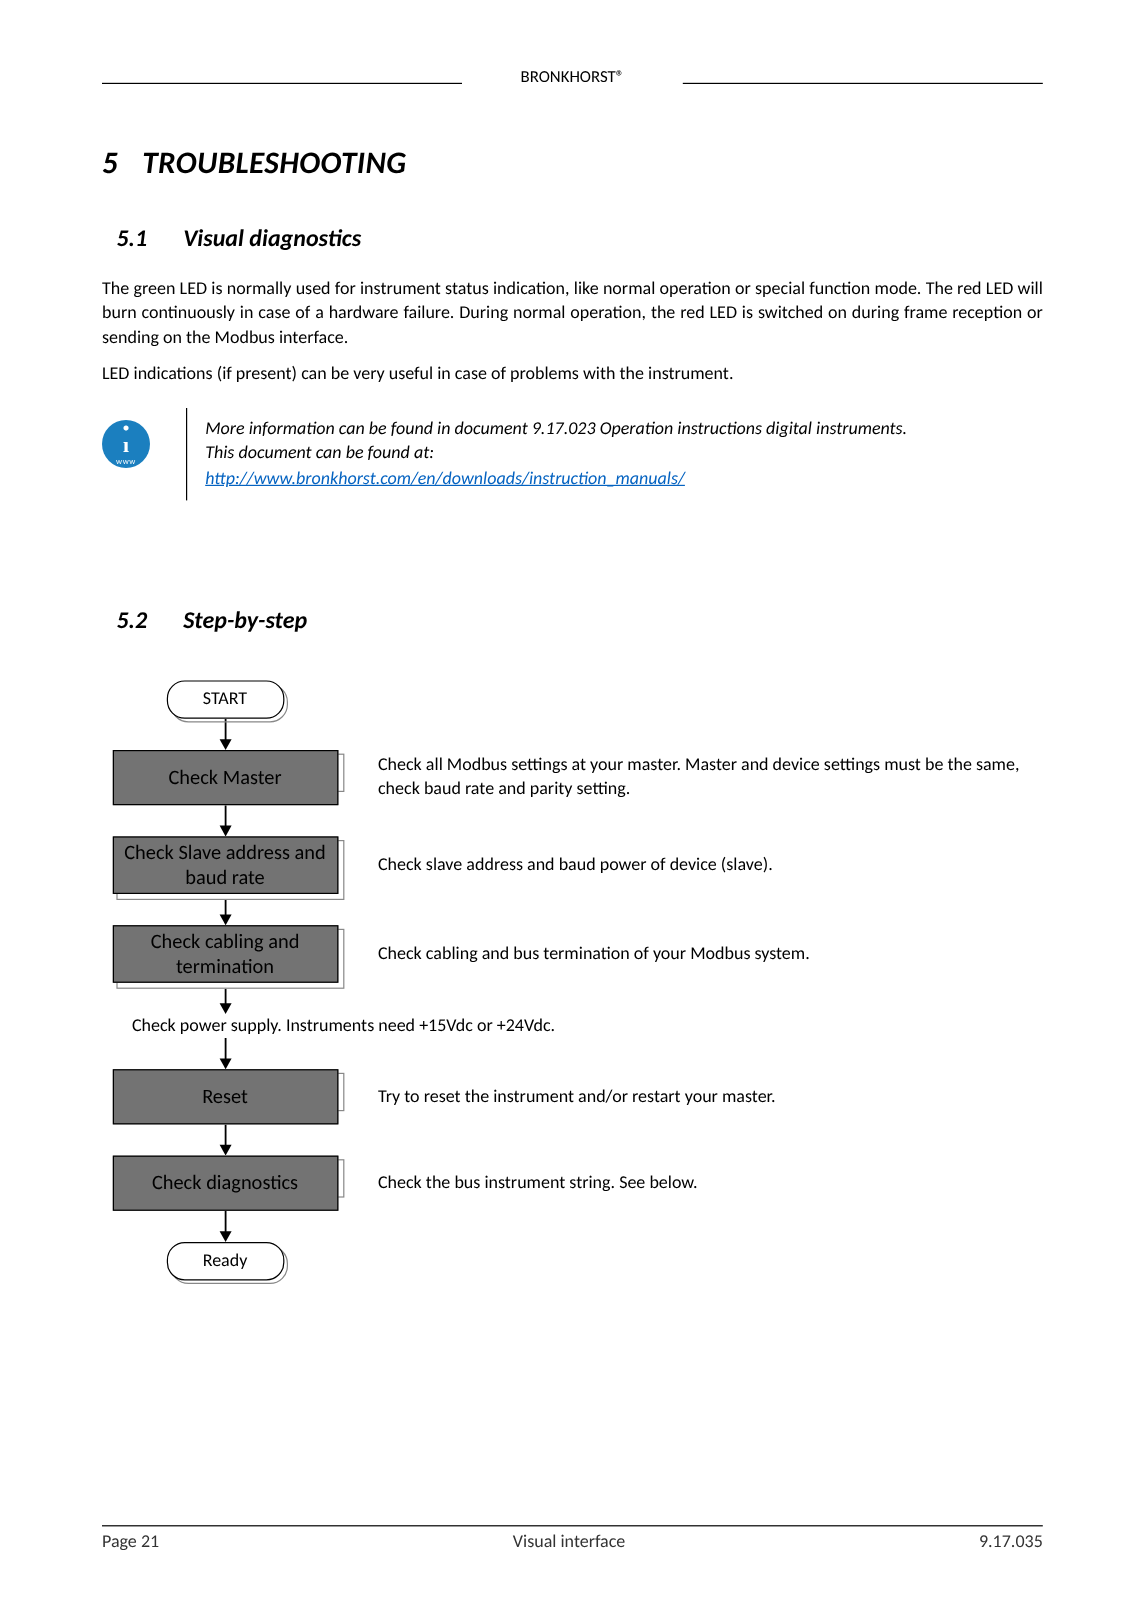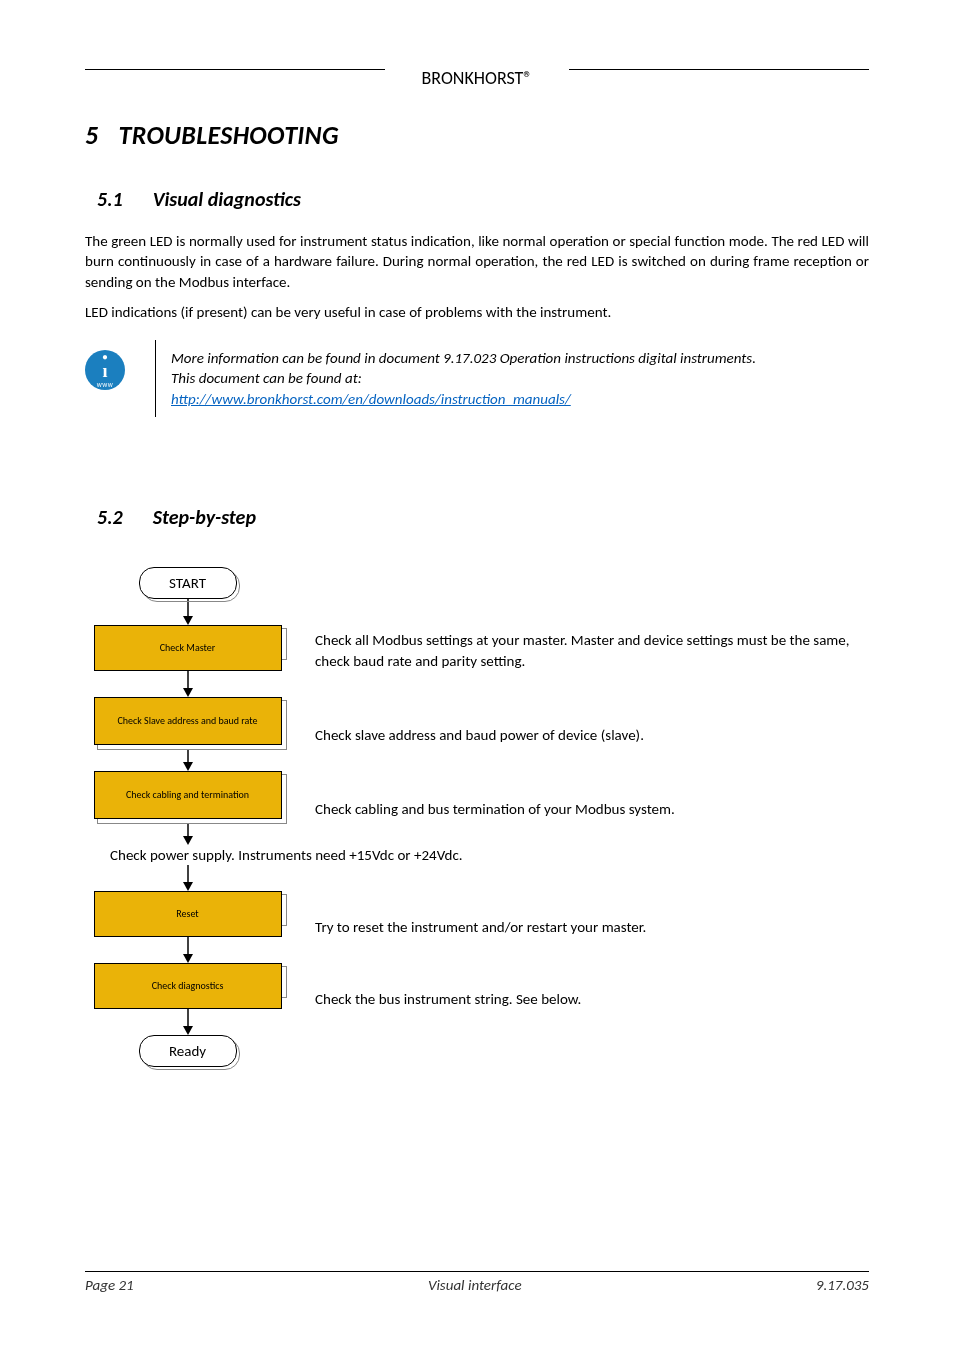--- a/index.html
+++ b/index.html
@@ -18,22 +18,22 @@
   }
   .header {
     position: relative;
     height: 22px;
     margin-bottom: 42px;
   }
   .header-text {
     position: absolute;
     left: 50%;
     transform: translateX(-50%);
-    top: 12px;
-    font-size: 18px;
+    top: 0;
+    font-size: 14px;
     color: #000;
   }
   .header-rule {
     position: absolute;
     top: 14px;
     border-top: 1px solid #000;
   }
   .header-rule.left { left: 0; width: 300px; }
   .header-rule.right { right: 0; width: 300px; }
   .h1 {
@@ -115,21 +115,21 @@
     text-decoration: underline;
   }
 
   .sec52-gap { height: 88px; }
 
   .flow-area {
     margin-top: 38px;
   }
   .flow-row {
     display: flex;
-    align-items: flex-end;
+    align-items: center;
   }
   .flow-left {
     width: 205px;
     display: flex;
     flex-direction: column;
     align-items: center;
   }
   .flow-desc {
     flex: 1;
     font-size: 15px;
@@ -164,26 +164,26 @@
   }
   .proc-shadow {
     position: absolute;
     top: 3px; left: 3px;
     border: 1.5px solid #888;
     background: #fff;
   }
   .process {
     position: relative;
     border: 1.5px solid #000;
-    background: #eab308;
+    background: #737373;
     display: flex;
     align-items: center;
     justify-content: center;
     text-align: center;
-    font-size: 10px;
+    font-size: 17px;
     line-height: 1.25;
     padding: 22px 8px;
     box-sizing: border-box;
   }
   .proc-w { width: 188px; }
   .proc-h1 { height: 30px; } 
   .proc-h2 { height: 48px; } 
 
   .arrow {
     height: 26px;
@@ -200,21 +200,20 @@
     right: 85px;
     bottom: 56px;
   }
   .footer-rule { border-top: 1px solid #000; }
   .footer-row {
     display: flex;
     justify-content: space-between;
     font-size: 15px;
     color: #333;
     padding-top: 4px;
-    font-style: italic;
   }
 </style>
 </head>
 <body>
 
 <div class="page">
 
   <div class="header">
     <div class="header-rule left"></div>
     <div class="header-text">BRONKHORST®</div>

